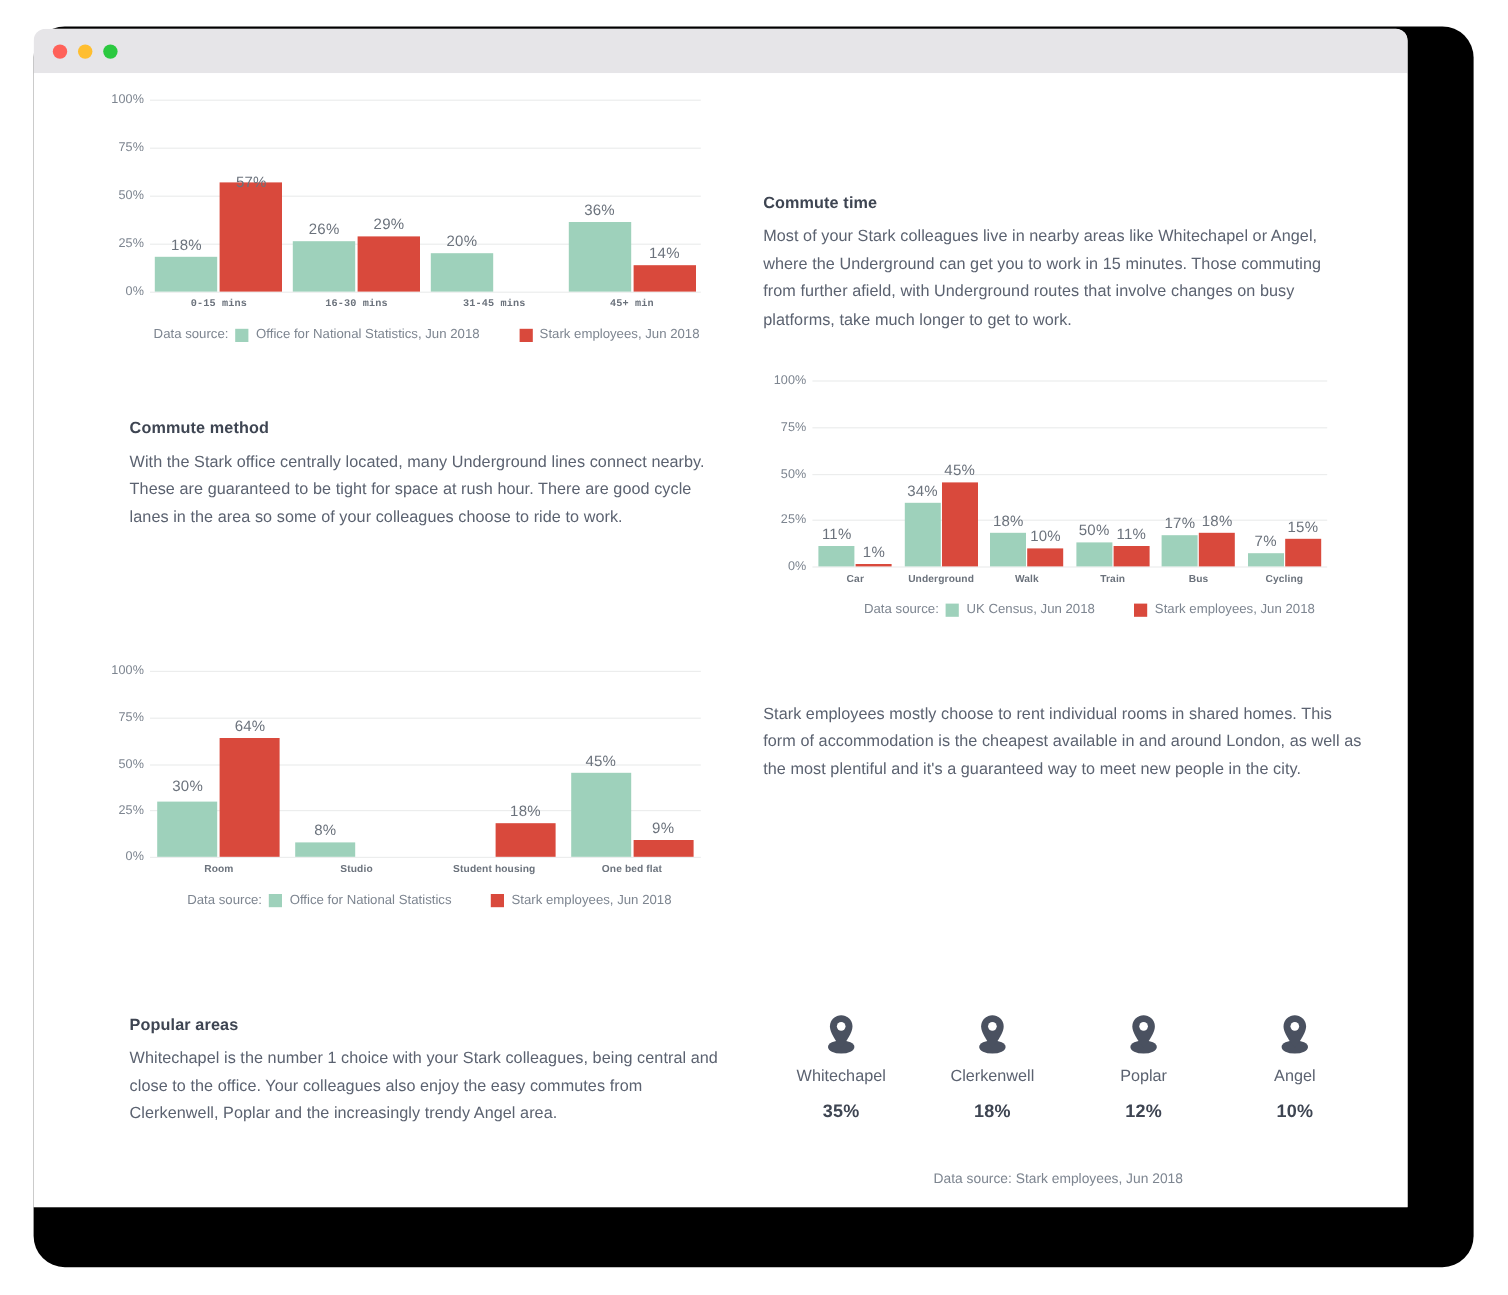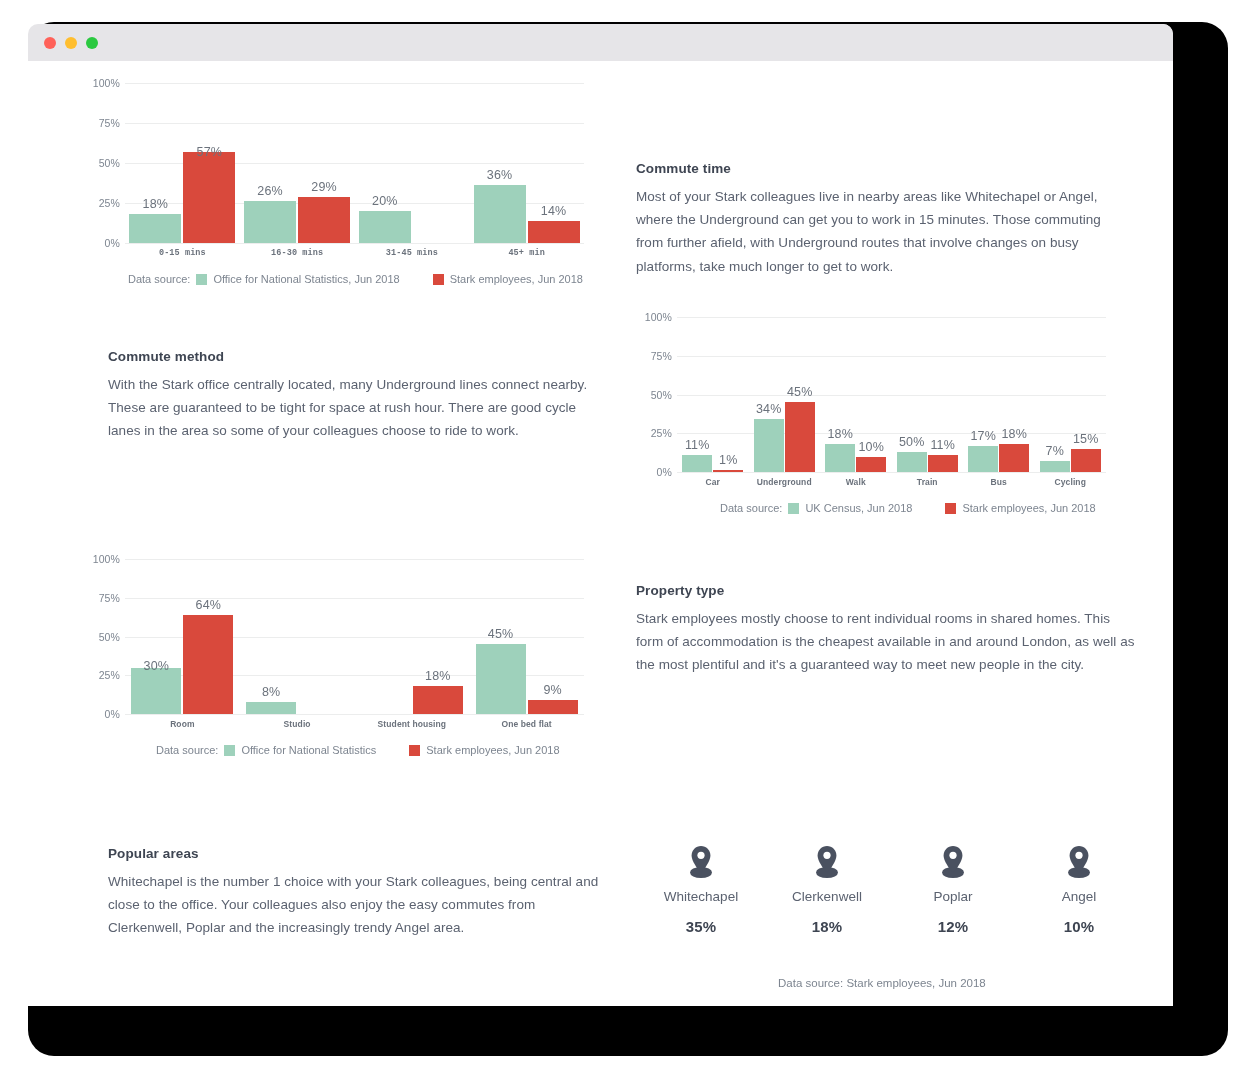--- a/index.html
+++ b/index.html
@@ -252,21 +252,21 @@
           <div class="ylab" style="top: 116.25px; right: 464px;">25%</div>
           <div class="grid" style="top: 116.25px;"></div>
           <div class="ylab" style="top: 77.5px; right: 464px;">50%</div>
           <div class="grid" style="top: 77.5px;"></div>
           <div class="ylab" style="top: 38.75px; right: 464px;">75%</div>
           <div class="grid" style="top: 38.75px;"></div>
           <div class="ylab" style="top: 0px; right: 464px;">100%</div>
           <div class="grid" style="top: 0px;"></div>
           <div class="plot">
             <div class="bar g" style="left: 6.375px; width: 50px; height: 46.5px;"></div>
-            <div class="vlabel" style="left: 31.375px; top: 114px;">30%</div>
+            <div class="vlabel" style="left: 31.375px; top: 103px;">30%</div>
             <div class="bar r" style="left: 58.375px; width: 50px; height: 99.2px;"></div>
             <div class="vlabel" style="left: 83.375px; top: 52.8px;">64%</div>
             <div class="bar g" style="left: 121.125px; width: 50px; height: 12.4px;"></div>
             <div class="vlabel" style="left: 146.125px; top: 139.6px;">8%</div>
             <div class="bar r" style="left: 287.875px; width: 50px; height: 27.9px;"></div>
             <div class="vlabel" style="left: 312.875px; top: 124.1px;">18%</div>
             <div class="bar g" style="left: 350.625px; width: 50px; height: 69.75px;"></div>
             <div class="vlabel" style="left: 375.625px; top: 82.25px;">45%</div>
             <div class="bar r" style="left: 402.625px; width: 50px; height: 13.95px;"></div>
             <div class="vlabel" style="left: 427.625px; top: 138.05px;">9%</div>
@@ -285,21 +285,20 @@
             <span>Office for National Statistics</span>
           </span>
           <span class="item">
             <span class="swatch r"></span>
             <span>Stark employees, Jun 2018</span>
           </span>
         </div>
     </div>
 
     <div class="textblock" style="left:608px; top:522px; width:500px;">
-      <div class="tb-title">Property type</div>
       <div class="tb-body">Stark employees mostly choose to rent individual rooms in shared homes. This form of accommodation is the cheapest available in and around London, as well as the most plentiful and it's a guaranteed way to meet new people in the city.</div>
     </div>
 
     <div class="textblock" style="left:80px; top:785px; width:500px;">
       <div class="tb-title">Popular areas</div>
       <div class="tb-body">Whitechapel is the number 1 choice with your Stark colleagues, being central and close to the office. Your colleagues also enjoy the easy commutes from Clerkenwell, Poplar and the increasingly trendy Angel area.</div>
     </div>
 
     <div id="pins" style="left:610px; top:780px;">
         <div class="pin-cell">

